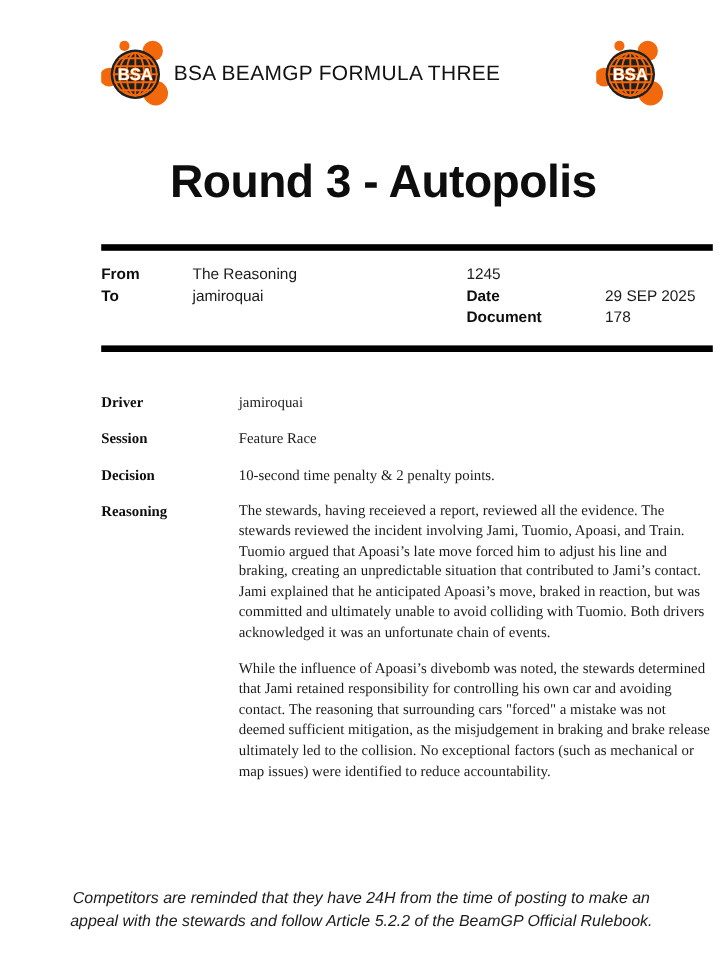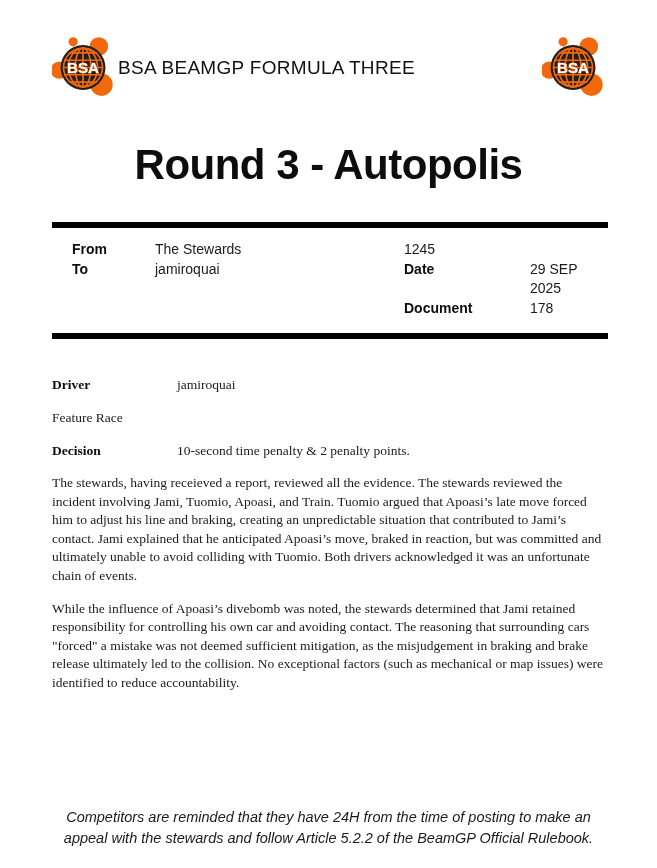--- a/index.html
+++ b/index.html
@@ -6,20 +6,21 @@
   html, body { background: #ffffff; }
   .page {
     position: relative;
     width: 657px;
     height: 868px;
     background: #ffffff;
     font-family: "Liberation Sans", sans-serif;
     color: #1b1b1b;
     overflow: hidden;
     margin: 0 auto;
+    padding-left: 40px;
   }
   
   .header {
     display: flex;
     align-items: center;
     padding: 36px 49px 0 52px;
   }
   .logo { width: 66px; height: 63px; flex: 0 0 66px; }
   .header-title {
     flex: 1;
@@ -40,21 +41,21 @@
   }
   
   .meta-section {
     margin: 33px 0 0 52px;
     width: 556px;
     border-top: 6px solid #000000;
     border-bottom: 6px solid #000000;
     padding: 12px 0 15px 0;
     display: flex;
   }
-  .meta-col-left  { flex: 0 0 332px; margin-left: 20px; }
+  .meta-col-left  { flex: 0 0 332px; }
   .meta-col-right { flex: 1; }
   .meta-row { display: flex; line-height: 19.5px; font-size: 14px; }
   .meta-row .m-label { font-weight: bold; color: #0d0d0d; }
   .meta-col-left  .m-label { width: 83px; }
   .meta-col-right .m-label { width: 126px; }
   .meta-row .m-value { flex: 1; color: #1b1b1b; }
   
   .details {
     margin: 36px 0 12px 52px;
     width: 556px;
@@ -148,21 +149,21 @@
       <text x="47" y="55" text-anchor="middle" font-family="Liberation Sans, sans-serif" font-weight="bold" font-size="23" fill="#ffffff" stroke="#F2690D" stroke-width="1.6" paint-order="stroke">BSA</text>
     </svg>
   </div>
 
   <h1 class="round-title">Round 3 - Autopolis</h1>
 
   <div class="meta-section">
     <div class="meta-col-left">
       <div class="meta-row">
         <span class="m-label">From</span>
-        <span class="m-value">The Stewards</span>
+        <span class="m-value">The Reasoning</span>
       </div>
       <div class="meta-row">
         <span class="m-label">To</span>
         <span class="m-value">jamiroquai</span>
       </div>
     </div>
     <div class="meta-col-right">
       <div class="meta-row">
         <span class="m-value">1245</span>
       </div>
@@ -176,27 +177,29 @@
       </div>
     </div>
   </div>
 
   <div class="details">
     <div class="detail-row">
       <span class="d-label">Driver</span>
       <span class="d-value">jamiroquai</span>
     </div>
     <div class="detail-row">
+      <span class="d-label">Session</span>
       <span class="d-value">Feature Race</span>
     </div>
     <div class="detail-row">
       <span class="d-label">Decision</span>
       <span class="d-value">10-second time penalty &amp; 2 penalty points.</span>
     </div>
     <div class="detail-row reasoning-row">
+      <span class="d-label">Reasoning</span>
       <span class="d-value">
         <p>The stewards, having receieved a report, reviewed all the evidence. The stewards reviewed the incident involving Jami, Tuomio, Apoasi, and Train. Tuomio argued that Apoasi’s late move forced him to adjust his line and braking, creating an unpredictable situation that contributed to Jami’s contact. Jami explained that he anticipated Apoasi’s move, braked in reaction, but was committed and ultimately unable to avoid colliding with Tuomio. Both drivers acknowledged it was an unfortunate chain of events.</p>
         <p>While the influence of Apoasi’s divebomb was noted, the stewards determined that Jami retained responsibility for controlling his own car and avoiding contact. The reasoning that surrounding cars "forced" a mistake was not deemed sufficient mitigation, as the misjudgement in braking and brake release ultimately led to the collision. No exceptional factors (such as mechanical or map issues) were identified to reduce accountability.</p>
       </span>
     </div>
   </div>
 
   <div class="footer">
     <div class="footer-inner">Competitors are reminded that they have 24H from the time of posting to make an appeal with the stewards and follow Article 5.2.2 of the BeamGP Official Rulebook.</div>
   </div>

